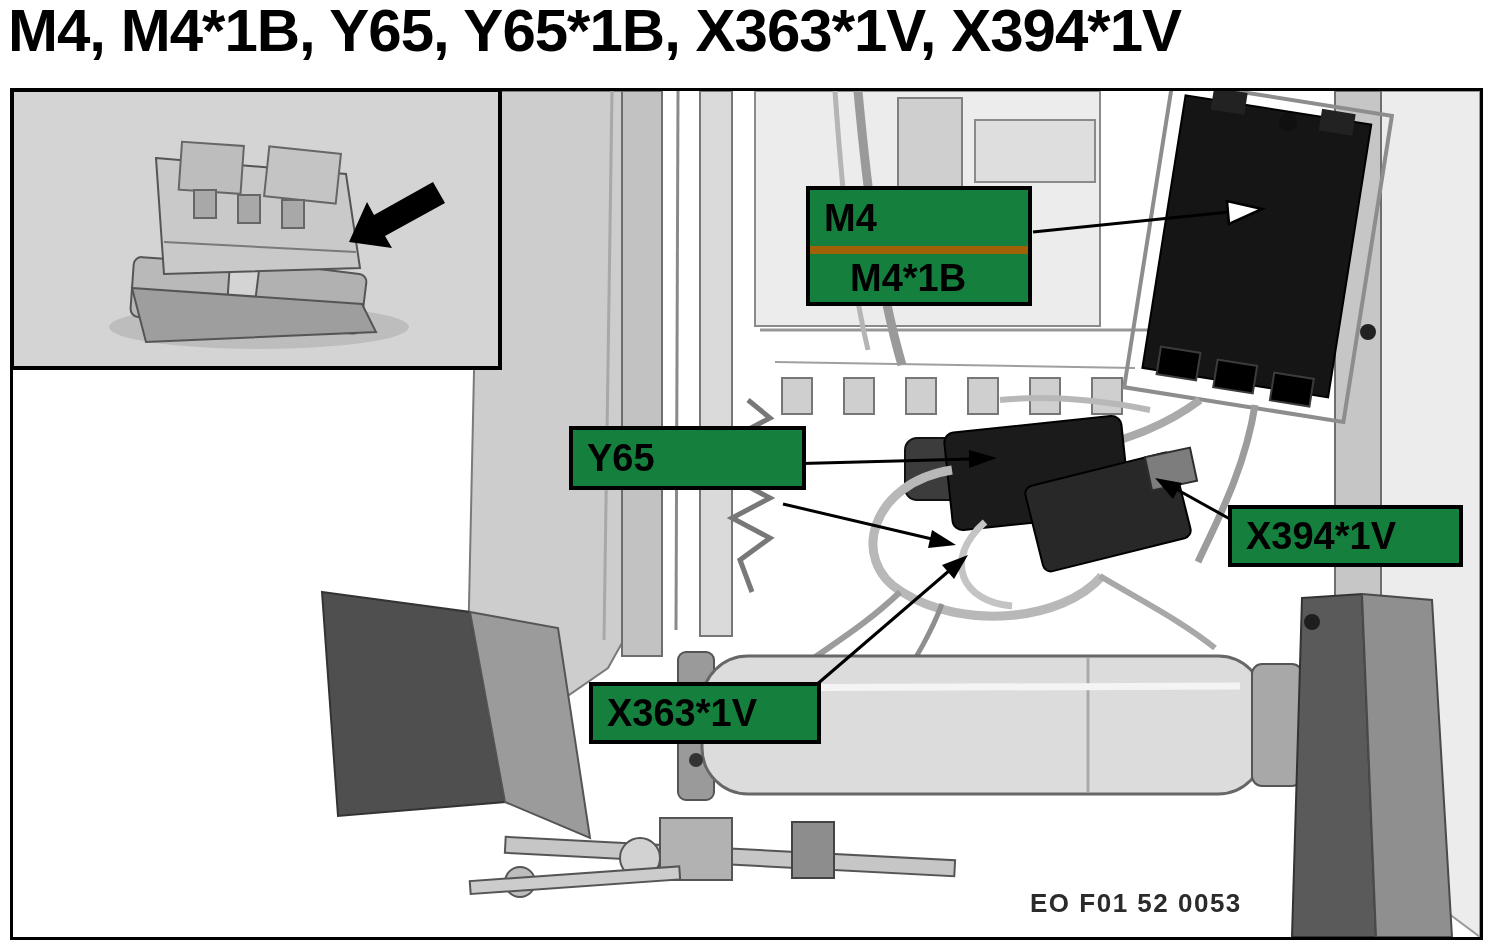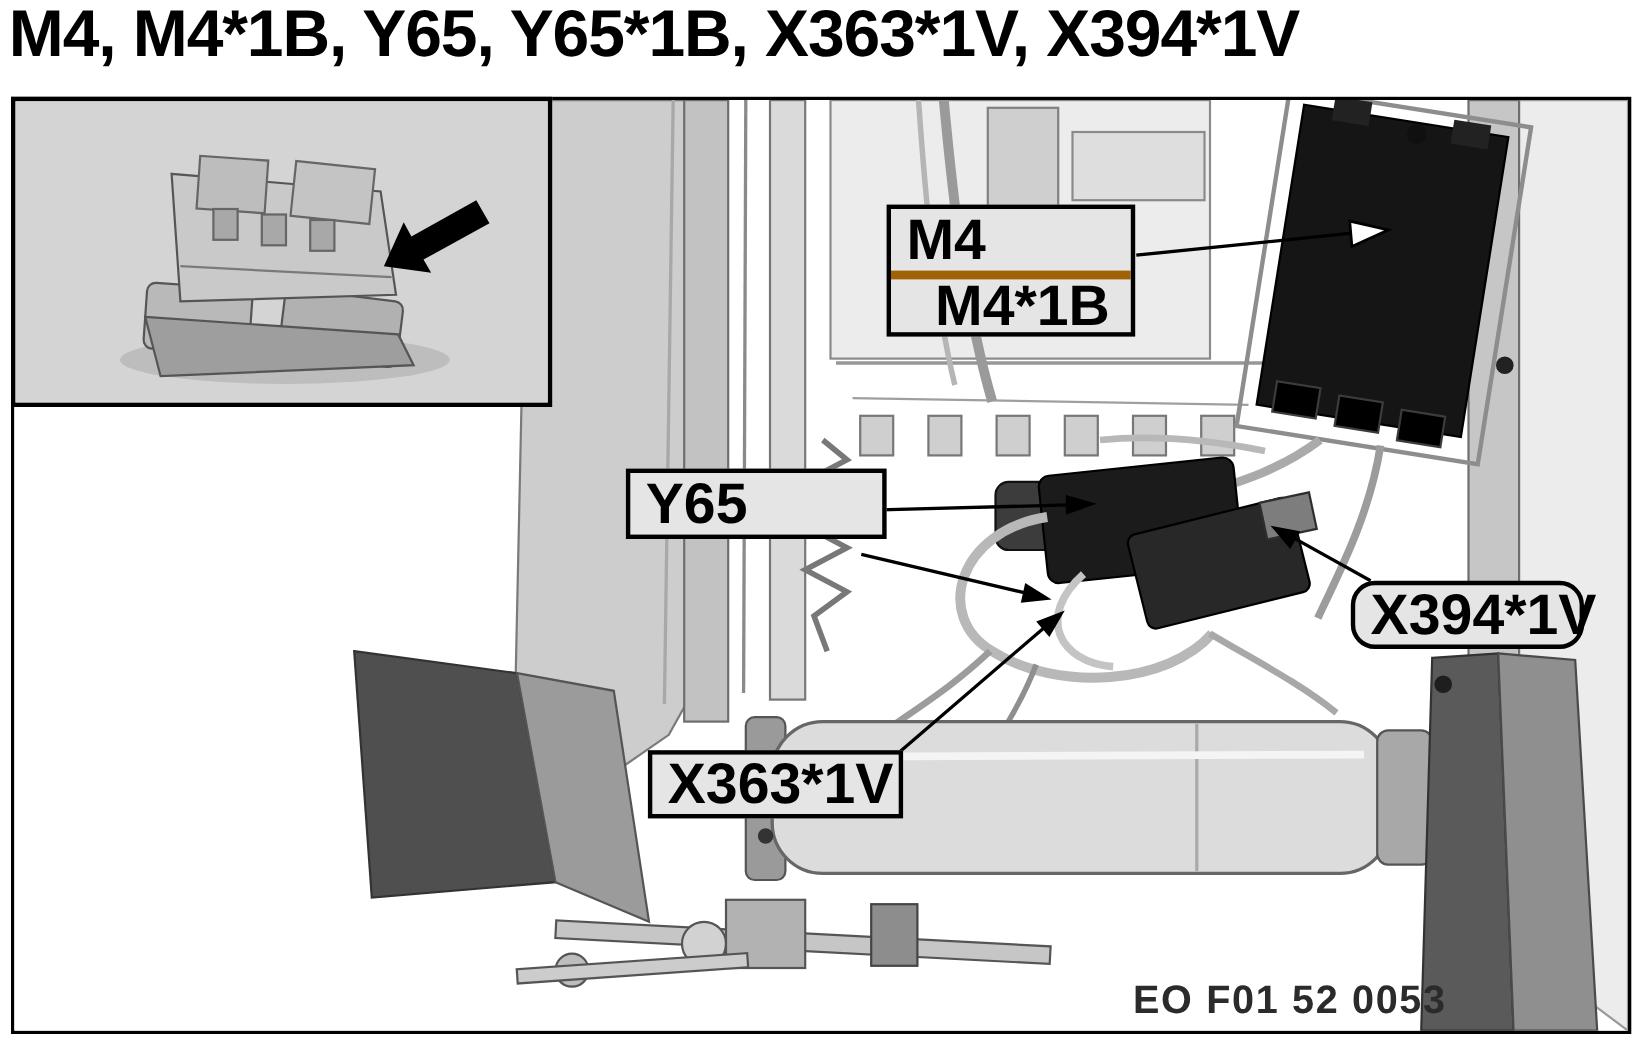--- a/index.html
+++ b/index.html
@@ -23,33 +23,33 @@
   .layer { position: absolute; left: 0; top: 0; width: 100%; height: 100%; display: block; }
 
   .inset {
     position: absolute; left: -3px; top: -3px;
     width: 492px; height: 282px;
     border: 4px solid #000; background: #d4d4d4;
   }
   .inset svg { display: block; width: 100%; height: 100%; }
 
   .callout {
-    position: absolute; background: #e5e5e5; border: 4px solid #000;
-    font-weight: bold; font-size: 52px; color: #000;
+    position: absolute; background: #15803d; border: 4px solid #000;
+    font-weight: bold; font-size: 38px; color: #000;
   }
   .callout .row {
     height: 56px; display: flex; align-items: center;
     padding: 0 14px; white-space: nowrap;
   }
   .callout .row + .row { border-top: 8px solid #a16207; padding-left: 40px; }
   .callout.one .row { height: 54px; }
 
   .refcode {
     position: absolute; left: 1017px; top: 797px;
-    font-size: 36px; font-weight: bold; color: #2b2b2b;
+    font-size: 26px; font-weight: bold; color: #2b2b2b;
     letter-spacing: 1.5px; white-space: nowrap;
   }
 </style>
 </head>
 <body>
 
 <div class="canvas">
 
   <h1 class="title">M4, M4*1B, Y65, Y65*1B, X363*1V, X394*1V</h1>
 
@@ -192,21 +192,21 @@
 
     <div class="callout" style="left:793px; top:95px; width:226px;">
       <div class="row">M4</div>
       <div class="row">M4*1B</div>
     </div>
 
     <div class="callout" style="left:532px; top:335px; width:237px;margin-left:24px;">
       <div class="row">Y65</div>
     </div>
 
-    <div class="callout one" style="left:1215px; top:437px; width:212px;border-radius:22px;">
+    <div class="callout one" style="left:1215px; top:414px; width:235px;">
       <div class="row">X394*1V</div>
     </div>
 
     <div class="callout one" style="left:562px; top:591px; width:232px;margin-left:14px;">
       <div class="row">X363*1V</div>
     </div>
 
     <div class="refcode">EO F01 52 0053</div>
 
   </div>

